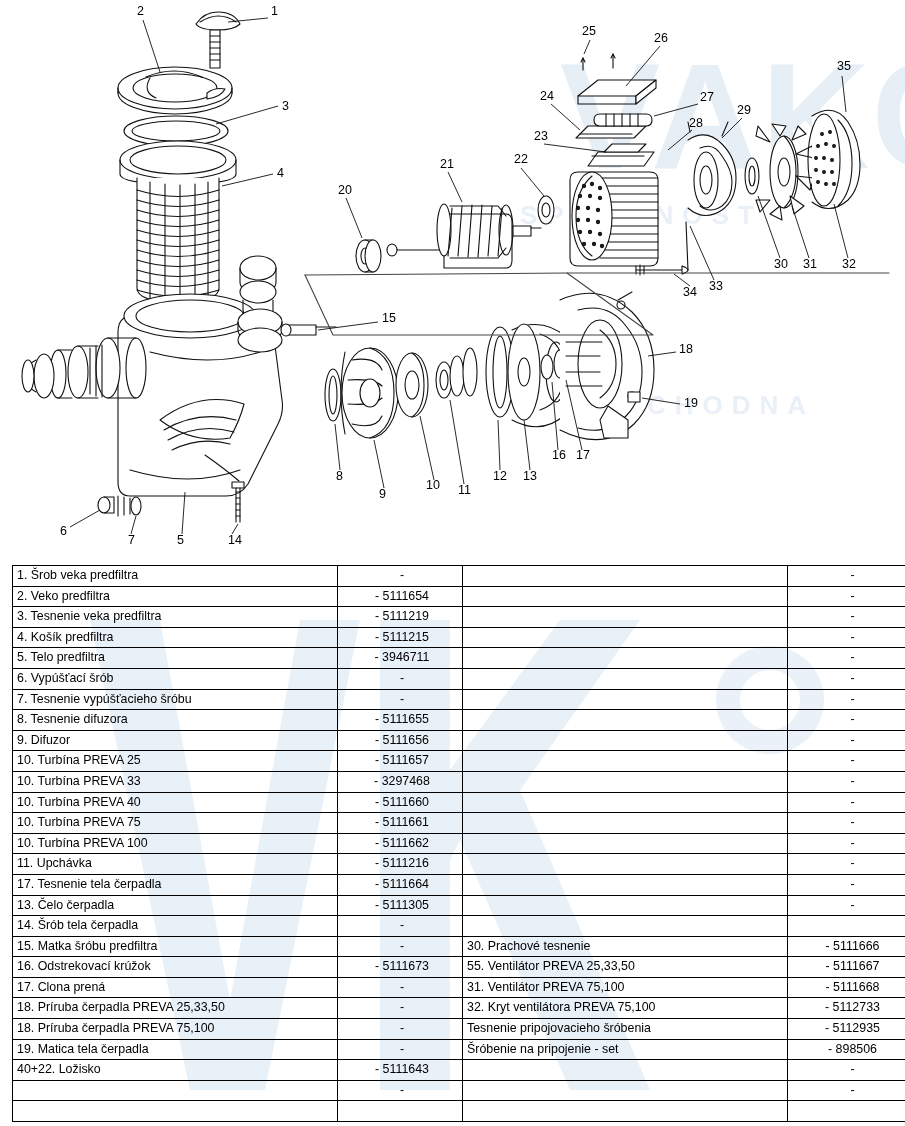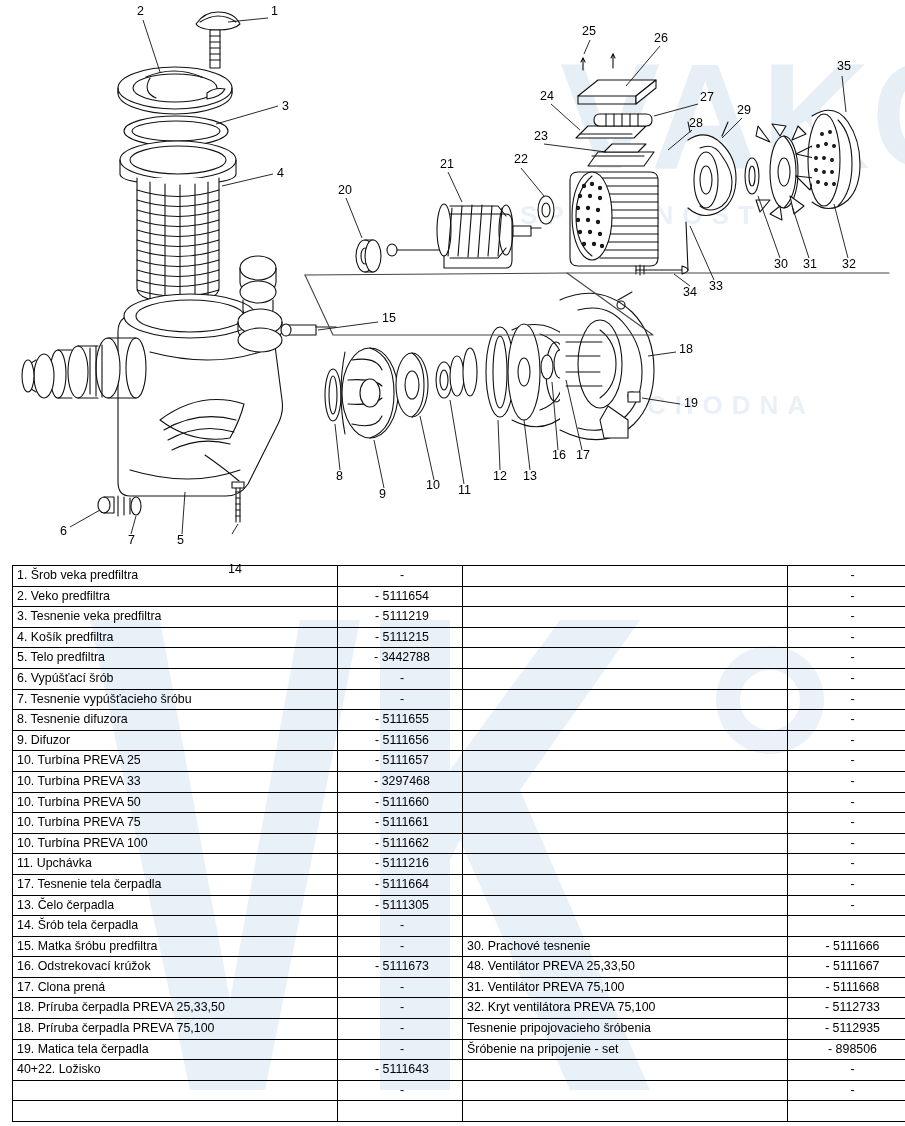--- a/index.html
+++ b/index.html
@@ -380,21 +380,21 @@
     <div class="lbl" style="left:277px;top:166px">4</div>
     <div class="lbl" style="left:177px;top:533px">5</div>
     <div class="lbl" style="left:60px;top:524px">6</div>
     <div class="lbl" style="left:128px;top:533px">7</div>
     <div class="lbl" style="left:336px;top:469px">8</div>
     <div class="lbl" style="left:379px;top:487px">9</div>
     <div class="lbl" style="left:426px;top:478px">10</div>
     <div class="lbl" style="left:458px;top:483px">11</div>
     <div class="lbl" style="left:493px;top:469px">12</div>
     <div class="lbl" style="left:523px;top:469px">13</div>
-    <div class="lbl" style="left:228px;top:562px">14</div>
+    <div class="lbl" style="left:228px;top:533px">14</div>
     <div class="lbl" style="left:382px;top:311px">15</div>
     <div class="lbl" style="left:552px;top:448px">16</div>
     <div class="lbl" style="left:576px;top:448px">17</div>
     <div class="lbl" style="left:679px;top:342px">18</div>
     <div class="lbl" style="left:684px;top:396px">19</div>
     <div class="lbl" style="left:338px;top:183px">20</div>
     <div class="lbl" style="left:440px;top:157px">21</div>
     <div class="lbl" style="left:514px;top:152px">22</div>
     <div class="lbl" style="left:534px;top:129px">23</div>
     <div class="lbl" style="left:540px;top:89px">24</div>
@@ -433,21 +433,21 @@
           <td class="c-code2">-</td>
         </tr>
         <tr>
           <td class="c-name">4. Košík predfiltra</td>
           <td class="c-code">- 5111215</td>
           <td class="c-name2"></td>
           <td class="c-code2">-</td>
         </tr>
         <tr>
           <td class="c-name">5. Telo predfiltra</td>
-          <td class="c-code">- 3442788</td>
+          <td class="c-code">- 3946711</td>
           <td class="c-name2"></td>
           <td class="c-code2">-</td>
         </tr>
         <tr>
           <td class="c-name">6. Vypúšťací šrób</td>
           <td class="c-code">-</td>
           <td class="c-name2"></td>
           <td class="c-code2">-</td>
         </tr>
         <tr>
@@ -474,21 +474,21 @@
           <td class="c-name2"></td>
           <td class="c-code2">-</td>
         </tr>
         <tr>
           <td class="c-name">10. Turbína PREVA 33</td>
           <td class="c-code">- 3297468</td>
           <td class="c-name2"></td>
           <td class="c-code2">-</td>
         </tr>
         <tr>
-          <td class="c-name">10. Turbína PREVA 50</td>
+          <td class="c-name">10. Turbína PREVA 40</td>
           <td class="c-code">- 5111660</td>
           <td class="c-name2"></td>
           <td class="c-code2">-</td>
         </tr>
         <tr>
           <td class="c-name">10. Turbína PREVA 75</td>
           <td class="c-code">- 5111661</td>
           <td class="c-name2"></td>
           <td class="c-code2">-</td>
         </tr>
@@ -524,21 +524,21 @@
         </tr>
         <tr>
           <td class="c-name">15. Matka šróbu predfiltra</td>
           <td class="c-code">-</td>
           <td class="c-name2">30. Prachové tesnenie</td>
           <td class="c-code2">- 5111666</td>
         </tr>
         <tr>
           <td class="c-name">16. Odstrekovací krúžok</td>
           <td class="c-code">- 5111673</td>
-          <td class="c-name2">48. Ventilátor PREVA 25,33,50</td>
+          <td class="c-name2">55. Ventilátor PREVA 25,33,50</td>
           <td class="c-code2">- 5111667</td>
         </tr>
         <tr>
           <td class="c-name">17. Clona prená</td>
           <td class="c-code">-</td>
           <td class="c-name2">31. Ventilátor PREVA 75,100</td>
           <td class="c-code2">- 5111668</td>
         </tr>
         <tr>
           <td class="c-name">18. Príruba čerpadla PREVA 25,33,50</td>

